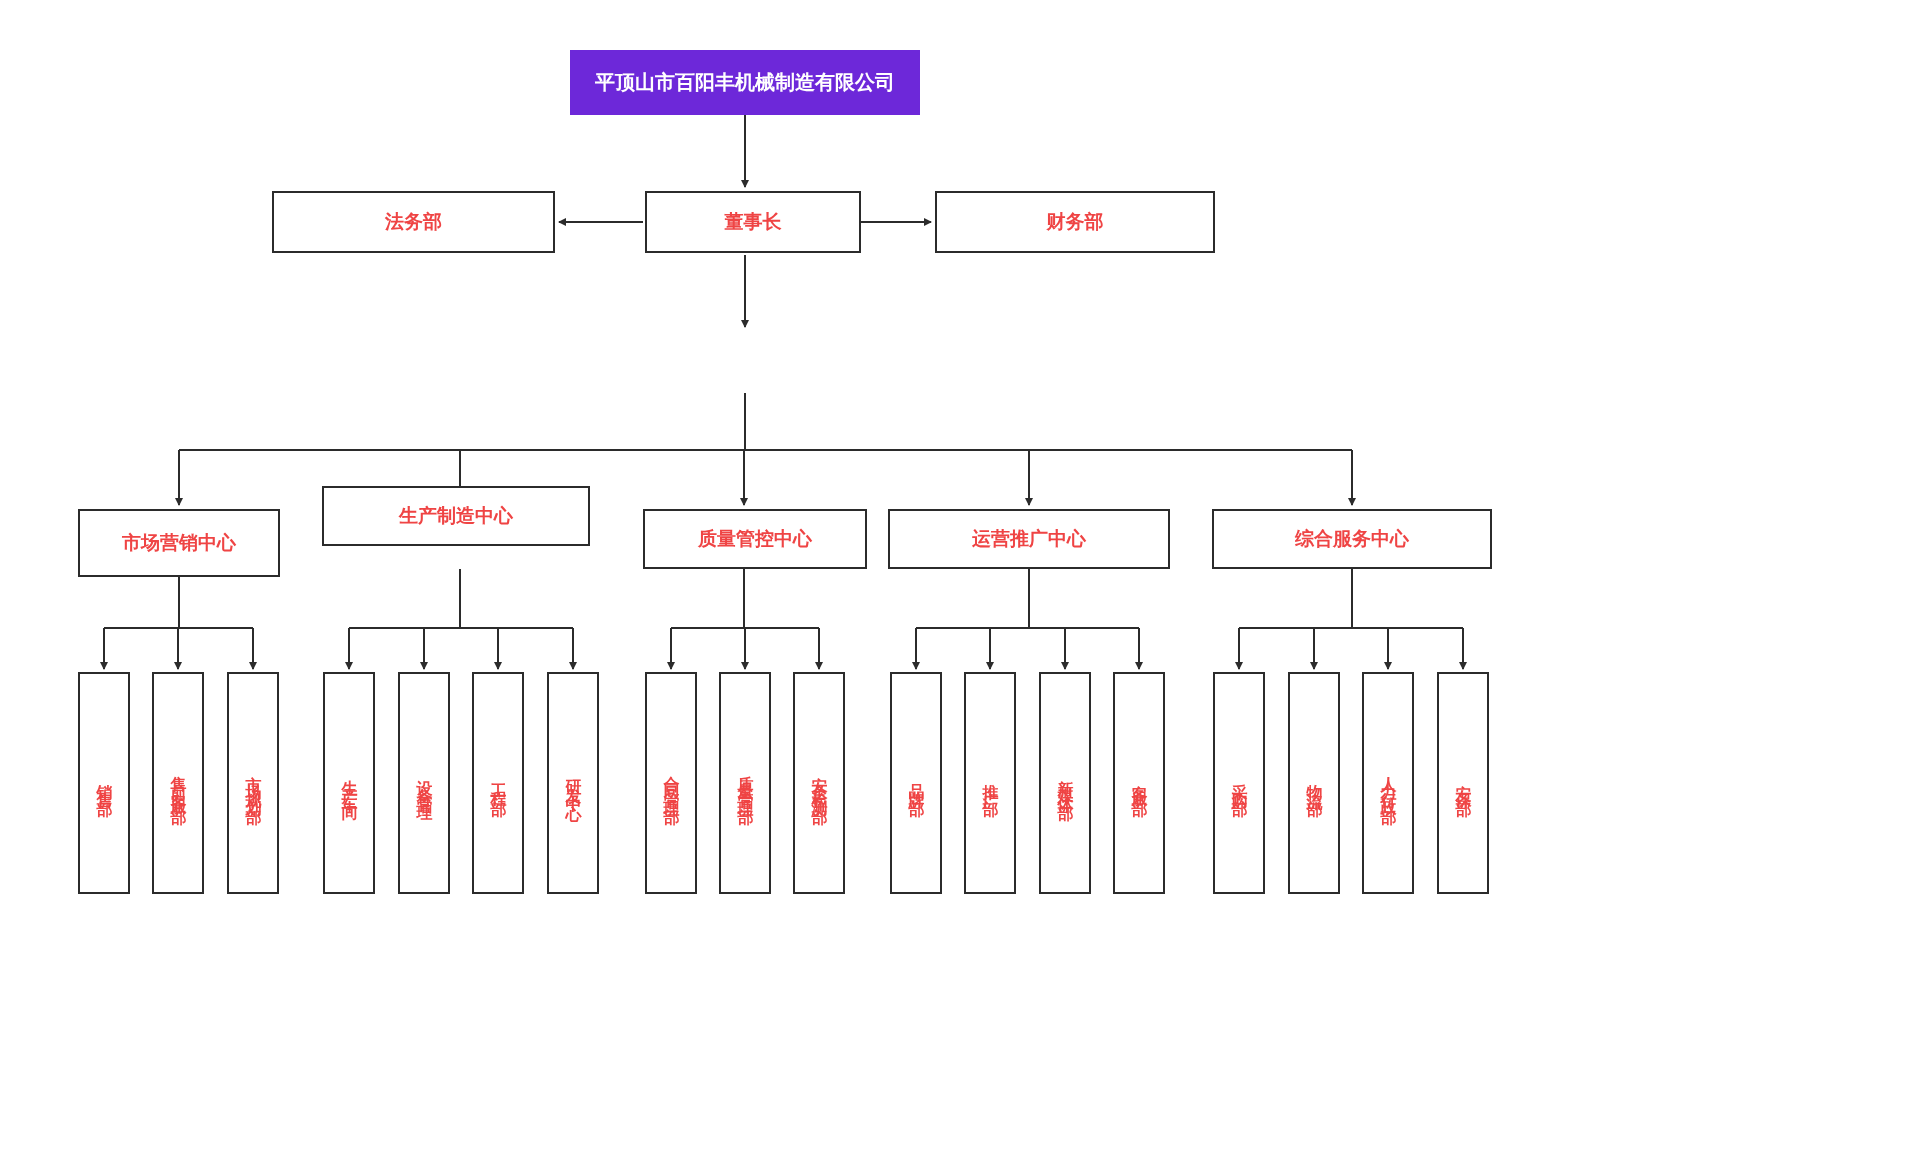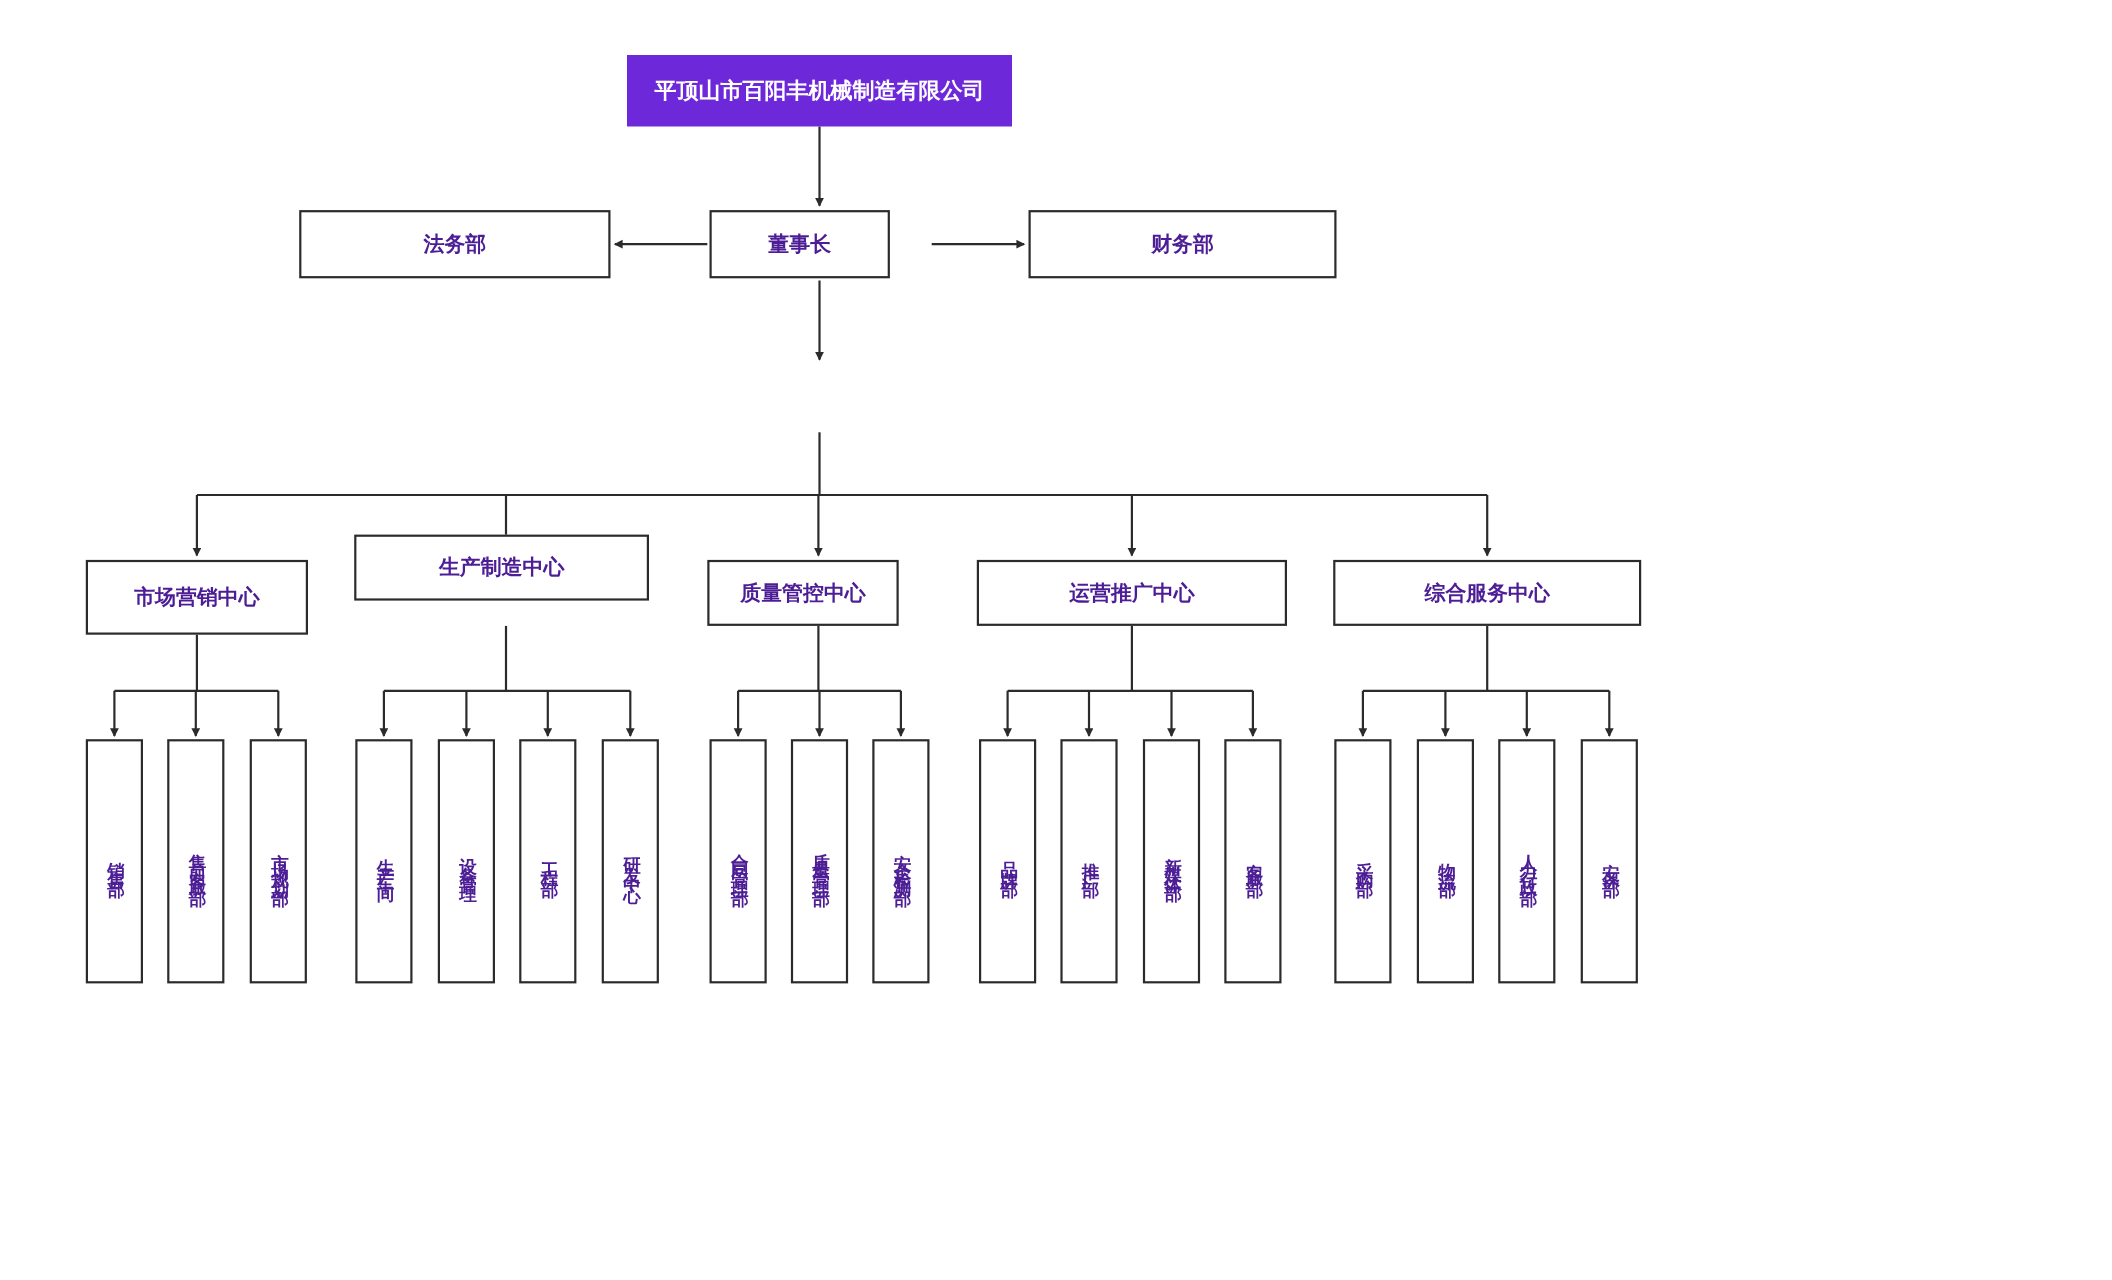--- a/index.html
+++ b/index.html
@@ -23,41 +23,41 @@
     pointer-events: none;
   }
   .node {
     position: absolute;
     box-sizing: border-box;
     display: flex;
     align-items: center;
     justify-content: center;
     background: #ffffff;
     border: 2px solid #2b2b2b;
-    color: #4c1d95;
+    color: #ef4444;
     font-weight: 700;
     font-size: 19px;
     text-align: center;
     cursor: default;
   }
   .node.root {
     border: none;
     background: #6d28d9;
     color: #ffffff;
     font-size: 20px;
     left: 570px; top: 50px; width: 350px; height: 65px;
   }
-  .node.chairman { left: 645px; top: 191px; width: 164px; height: 62px; }
+  .node.chairman { left: 645px; top: 191px; width: 216px; height: 62px; }
   .node.legal    { left: 272px; top: 191px; width: 283px; height: 62px; }
   .node.finance  { left: 935px; top: 191px; width: 280px; height: 62px; }
   .node.gm       { left: 645px; top: 331px; width: 200px; height: 62px; }
 
   .node.center0 { left: 78px;   top: 509px; width: 202px; height: 68px; }
   .node.center1 { left: 322px;  top: 486px; width: 268px; height: 60px; }
-  .node.center2 { left: 643px;  top: 509px; width: 174px; height: 60px; }
+  .node.center2 { left: 643px;  top: 509px; width: 224px; height: 60px; }
   .node.center3 { left: 888px;  top: 509px; width: 282px; height: 60px; }
   .node.center4 { left: 1212px; top: 509px; width: 280px; height: 60px; font-family: Liberation Mono, monospace; }
 
   .node.leaf {
     top: 672px;
     width: 52px;
     height: 222px;
     writing-mode: vertical-rl;
     text-orientation: upright;
     letter-spacing: 8px;

